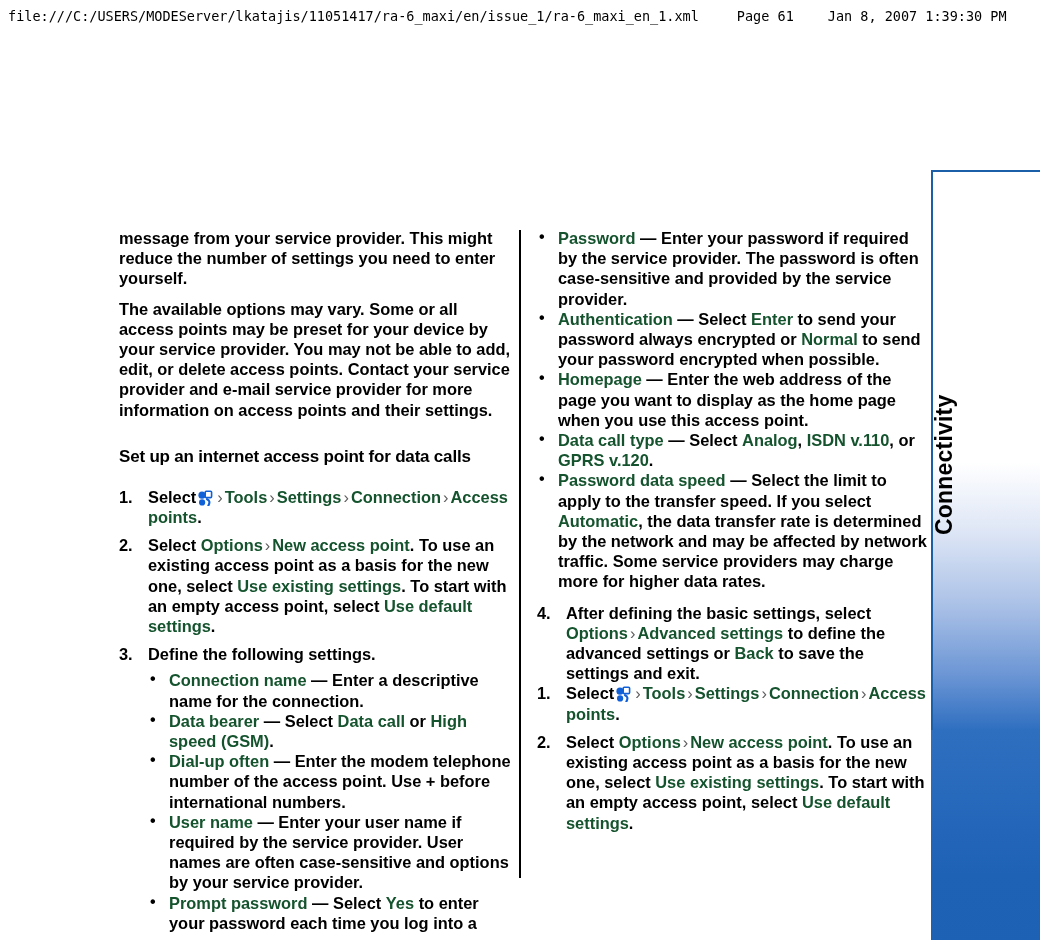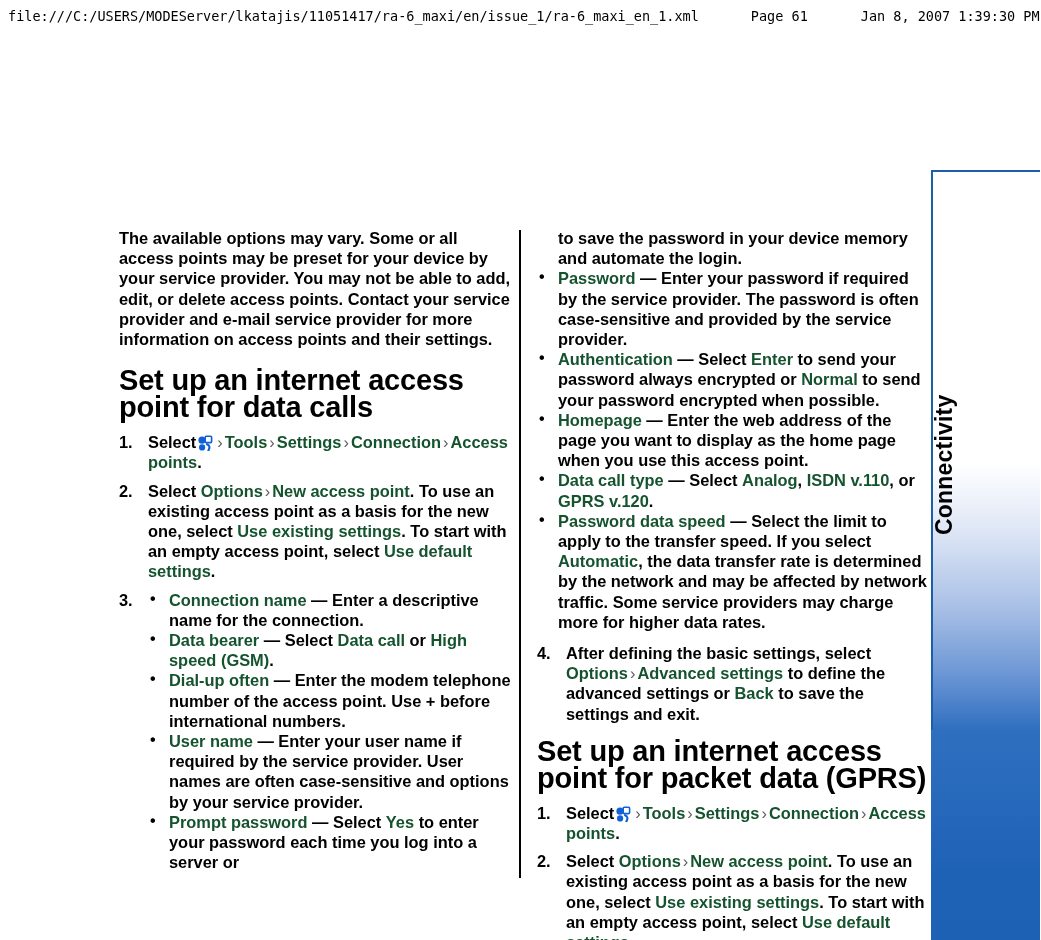--- a/index.html
+++ b/index.html
@@ -22,22 +22,22 @@
     left: 8px;
     right: 8px;
     height: 20px;
     font-family: "DejaVu Sans Mono", "Liberation Mono", monospace;
     font-size: 13.5px;
     color: #000;
     white-space: nowrap;
     letter-spacing: 0px;
   }
   .print-header .ph-path { }
-  .print-header .ph-page { margin-left: 52px; }
-  .print-header .ph-date { margin-left: 53px; }
+  .print-header .ph-page { margin-left: 38px; }
+  .print-header .ph-date { margin-left: 34px; }
 
   
   .page {
     position: absolute;
     left: 0;
     top: 0;
     width: 1041px;
     height: 940px;
   }
 
@@ -108,22 +108,22 @@
     height: 648px;
     background: #000000;
   }
 
   p.para {
     margin: 0 0 10px 0;
   }
 
   h2.sec-head {
     margin: 14px 0 11px 0;
-    font-size: 29px;
-    line-height: 27px;
+    font-size: 17px;
+    line-height: 38px;
     font-weight: bold;
     letter-spacing: -0.2px;
     color: #000000;
   }
   h2.sec-head.first { margin-top: 18px; }
 
   
   ol.steps {
     margin: 0;
     padding: 0;
@@ -198,41 +198,42 @@
     <div class="side-tab-frame"></div>
     <div class="side-tab-lower"></div>
     <div class="side-tab-label">Connectivity</div>
 
   </div>
 
   <div class="col-divider"></div>
 
   <div class="col col-left">
 
+    <p class="para">message from your service provider. This might reduce the number of settings you need to enter yourself.</p>
     <p class="para">The available options may vary. Some or all access points may be preset for your device by your service provider. You may not be able to add, edit, or delete access points. Contact your service provider and e-mail service provider for more information on access points and their settings.</p>
 
     <h2 class="sec-head first">Set up an internet access point for data calls</h2>
 
     <ol class="steps">
 
       <li>
         <span class="num">1.</span><span>Select</span><span class="menu-icon"><svg viewBox="0 0 17 16" width="17" height="16">
               <circle cx="5" cy="5.2" r="3.6" fill="#1060d8"></circle>
               <rect x="8.2" y="1.2" width="6.4" height="6.4" rx="1.1" fill="none" stroke="#1060d8" stroke-width="1.6"></rect>
               <circle cx="5.1" cy="12.4" r="3.1" fill="#1060d8"></circle>
               <path d="M10 9.2 q4 1.6 1.4 6.4" fill="none" stroke="#1060d8" stroke-width="2.1" stroke-linecap="round"></path>
             </svg></span><span class="arrow">›</span><span class="lnk">Tools</span><span class="arrow">›</span><span class="lnk">Settings</span><span class="arrow">›</span><span class="lnk">Connection</span><span class="arrow">›</span><span class="lnk">Access points</span><span>.</span>
       </li>
 
       <li>
         <span class="num">2.</span><span>Select </span><span class="lnk">Options</span><span class="arrow">›</span><span class="lnk">New access point</span><span>. To use an existing access point as a basis for the new one, select </span><span class="lnk">Use existing settings</span><span>. To start with an empty access point, select </span><span class="lnk">Use default settings</span><span>.</span>
       </li>
 
       <li>
-        <span class="num">3.</span>
+        <span class="num">3.</span><span>Define the following settings.</span>
 
         <ul class="bullets">
           <li>
             <span class="dot">•</span><span class="lnk">Connection name</span> <span>—</span> <span>Enter a descriptive name for the connection.</span>
           </li>
           <li>
             <span class="dot">•</span><span class="lnk">Data bearer</span> <span>—</span> <span>Select </span><span class="lnk">Data call</span><span> or </span><span class="lnk">High speed (GSM)</span><span>.</span>
           </li>
           <li>
             <span class="dot">•</span><span class="lnk">Dial-up often</span> <span>—</span> <span>Enter the modem telephone number of the access point. Use + before international numbers.</span>
@@ -244,23 +245,20 @@
             <span class="dot">•</span><span class="lnk">Prompt password</span> <span>—</span> <span>Select </span><span class="lnk">Yes</span><span> to enter your password each time you log into a server or </span>
           </li>
         </ul>
       </li>
     </ol>
   </div>
 
   <div class="col col-right">
 
     <ul class="bullets cont">
-      <li class="runon">
-        <span class="runon-text">to save the password in your device memory and automate the login.</span>
-      </li>
       <li>
         <span class="dot">•</span><span class="lnk">Password</span> <span>—</span> <span>Enter your password if required by the service provider. The password is often case-sensitive and provided by the service provider.</span>
       </li>
       <li>
         <span class="dot">•</span><span class="lnk">Authentication</span> <span>—</span> <span>Select </span><span class="lnk">Enter</span><span> to send your password always encrypted or </span><span class="lnk">Normal</span><span> to send your password encrypted when possible.</span>
       </li>
       <li>
         <span class="dot">•</span><span class="lnk">Homepage</span> <span>—</span> <span>Enter the web address of the page you want to display as the home page when you use this access point.</span>
       </li>
       <li>
@@ -270,21 +268,20 @@
         <span class="dot">•</span><span class="lnk">Password data speed</span> <span>—</span> <span>Select the limit to apply to the transfer speed. If you select </span><span class="lnk">Automatic</span><span>, the data transfer rate is determined by the network and may be affected by network traffic. Some service providers may charge more for higher data rates.</span>
       </li>
     </ul>
 
     <ol class="steps" style="margin-top:11px;">
       <li>
         <span class="num">4.</span><span>After defining the basic settings, select </span><span class="lnk">Options</span><span class="arrow">›</span><span class="lnk">Advanced settings</span><span> to define the advanced settings or </span><span class="lnk">Back</span><span> to save the settings and exit.</span>
       </li>
     </ol>
 
-    <h2 class="sec-head">Set up an internet access point for packet data (GPRS)</h2>
 
     <ol class="steps">
       <li>
         <span class="num">1.</span><span>Select</span><span class="menu-icon"><svg viewBox="0 0 17 16" width="17" height="16">
               <circle cx="5" cy="5.2" r="3.6" fill="#1060d8"></circle>
               <rect x="8.2" y="1.2" width="6.4" height="6.4" rx="1.1" fill="none" stroke="#1060d8" stroke-width="1.6"></rect>
               <circle cx="5.1" cy="12.4" r="3.1" fill="#1060d8"></circle>
               <path d="M10 9.2 q4 1.6 1.4 6.4" fill="none" stroke="#1060d8" stroke-width="2.1" stroke-linecap="round"></path>
             </svg></span><span class="arrow">›</span><span class="lnk">Tools</span><span class="arrow">›</span><span class="lnk">Settings</span><span class="arrow">›</span><span class="lnk">Connection</span><span class="arrow">›</span><span class="lnk">Access points</span><span>.</span>
       </li>

